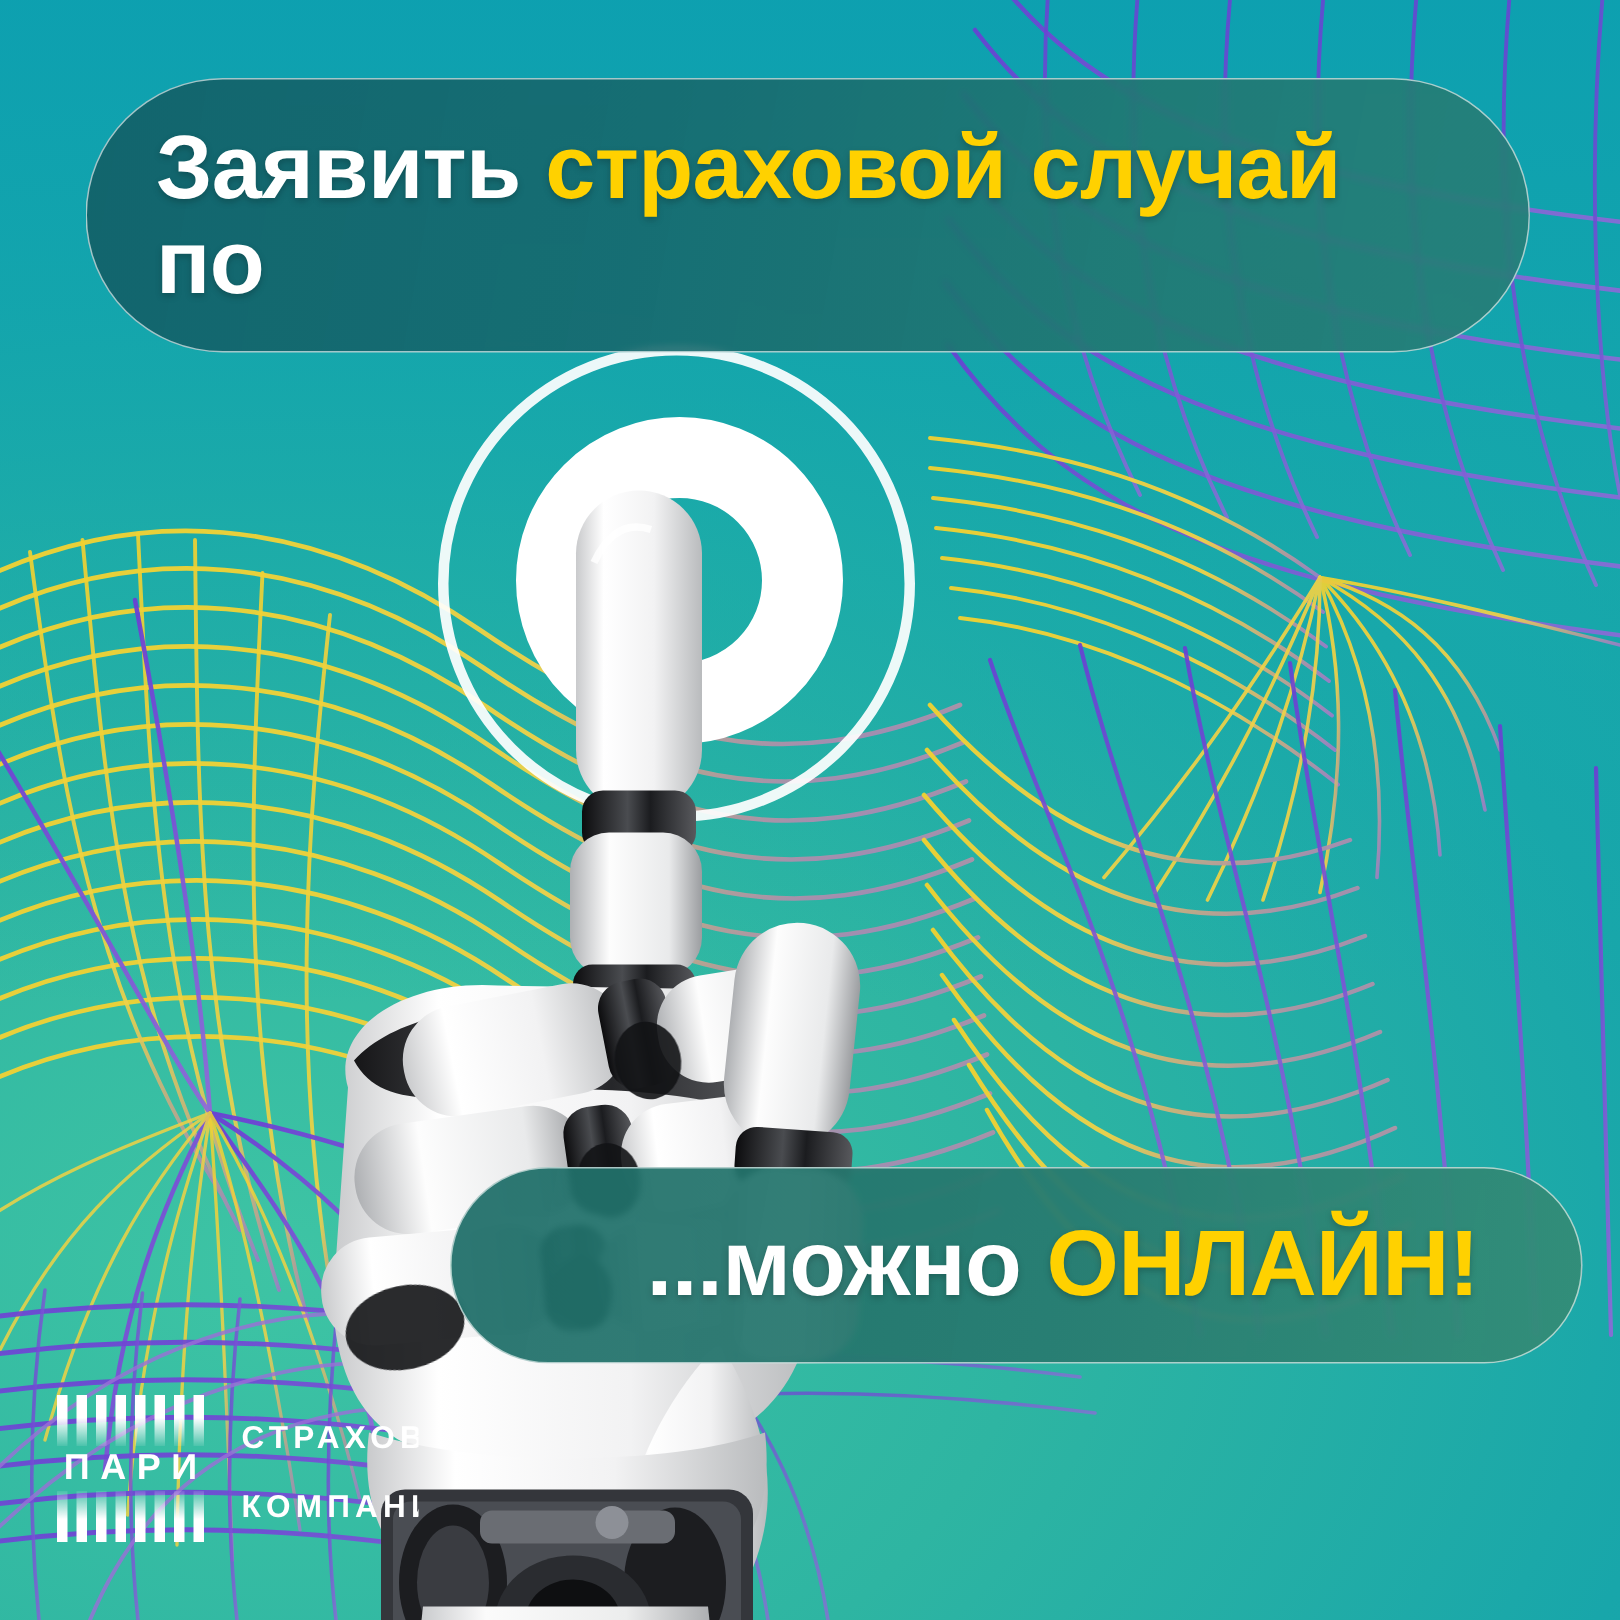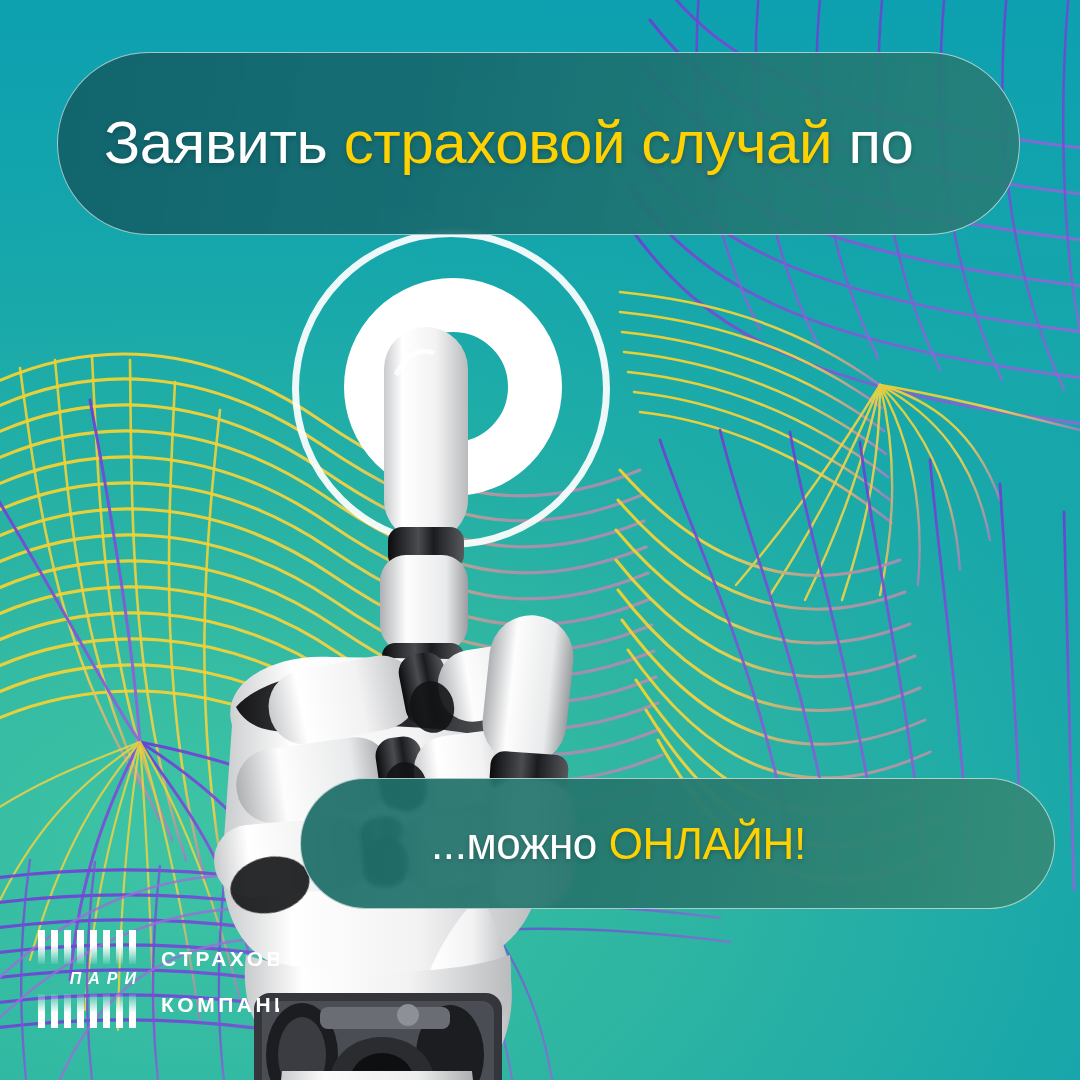--- a/index.html
+++ b/index.html
@@ -51,41 +51,41 @@
       linear-gradient(100deg, rgba(18,96,104,.93) 0%, rgba(23,104,109,.90) 38%, rgba(34,118,112,.88) 72%, rgba(40,124,116,.86) 100%);
     padding:0 46px;
   }
   #banner-bottom{
     left:300px;top:778px;width:755px;height:131px;border-radius:66px;
     background:
       linear-gradient(100deg, rgba(31,110,105,.94) 0%, rgba(40,122,111,.93) 55%, rgba(52,140,118,.92) 100%);
     padding:0 0 0 130px;
   }
   .headline{
-    color:#ffffff;font-weight:400;letter-spacing:-.4px;line-height:1.04;
+    color:#ffffff;font-weight:700;letter-spacing:-.4px;line-height:1.04;
     font-size:60px;text-shadow:0 2px 5px rgba(0,0,0,.22);
     margin:0;
   }
   .headline .hl{color:#FFD100;}
-  #banner-bottom .headline{font-size:44px;white-space:nowrap;}
+  #banner-bottom .headline{font-size:62px;white-space:nowrap;}
 
   
   .logo{position:absolute;left:38px;top:930px;display:flex;align-items:center;gap:18px;}
   .logo-mark{width:105px;height:100px;position:relative;}
   .bars{display:flex;gap:6px;height:34px;}
   .bars span{
     width:7px;height:34px;display:block;
     background:linear-gradient(180deg,#ffffff 0%,#ffffff 45%,rgba(255,255,255,.10) 100%);
   }
   .bars.bottom span{
     background:linear-gradient(0deg,#ffffff 0%,#ffffff 45%,rgba(255,255,255,.10) 100%);
   }
   .logo-word{
-    color:#fff;font-weight:700;font-size:16px;letter-spacing:7px;
-    text-align:right;height:30px;line-height:30px;font-style:italic;
+    color:#fff;font-weight:700;font-size:24px;letter-spacing:7px;
+    text-align:center;height:30px;line-height:30px;
   }
   .logo-text{display:flex;flex-direction:column;gap:22px;padding-top:4px;}
   .logo-text div{
     color:#fff;font-weight:700;font-size:21px;letter-spacing:3.5px;white-space:nowrap;
   }
   .logo-text-clip{width:118px;overflow:hidden;}
 </style>
 </head>
 <body>
 

